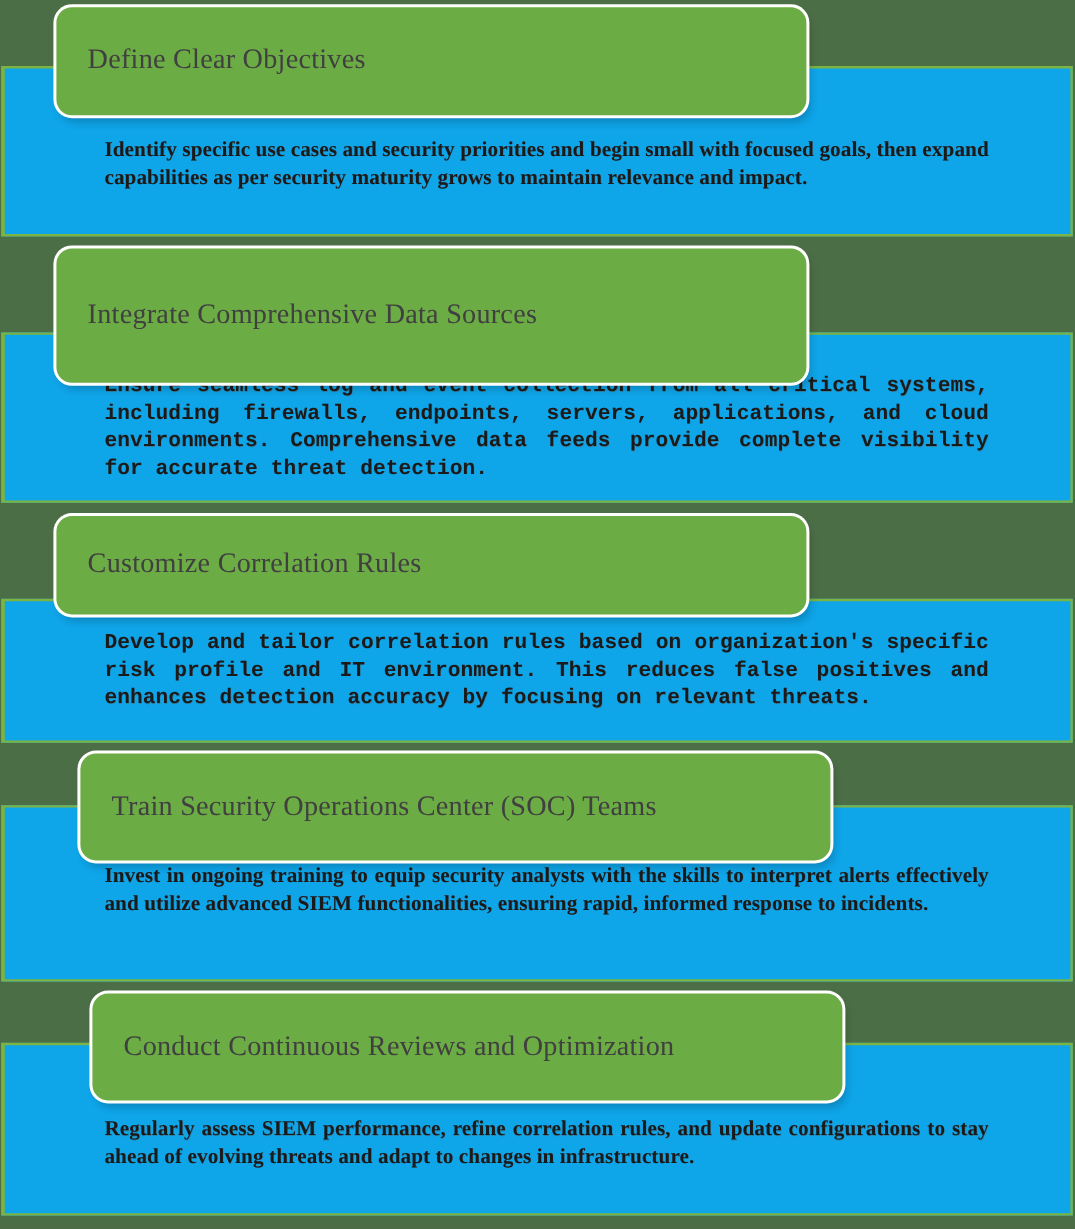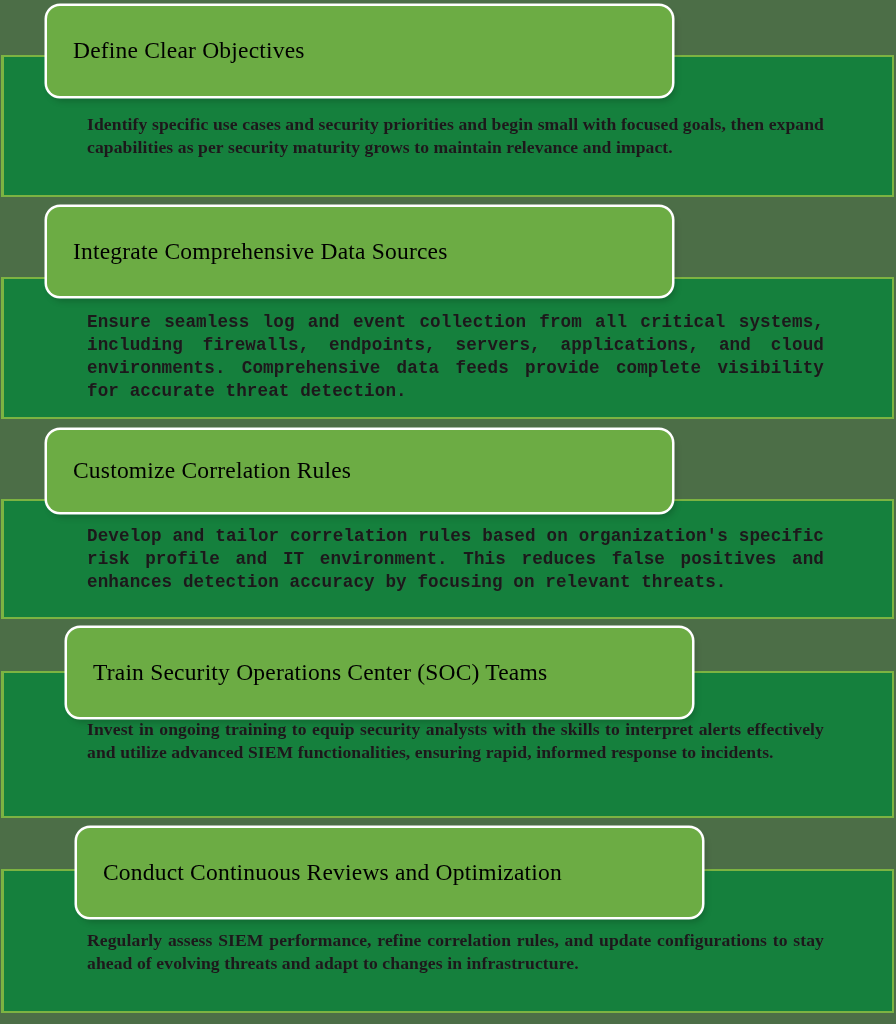--- a/index.html
+++ b/index.html
@@ -16,21 +16,21 @@
     width: 896px;
     height: 1024px;
     background: #4c6e47;
   }
 
   
   .panel {
     position: absolute;
     left: 1px;
     width: 893px;
-    background: #15803d;
+    background: #0ea5e9;
     border: 2px solid #7cb342;
     border-left-width: 3px;
     box-sizing: border-box;
   }
   .panel-body {
     position: absolute;
     left: 83px;
     right: 68px;
     text-align: justify;
     text-justify: inter-word;
@@ -48,38 +48,38 @@
     position: absolute;
     left: 47px;
     width: 625px;
     background: #6cac44;
     border-radius: 13px;
     box-shadow: 0 0 0 2.5px #ffffff, 3px 5px 7px rgba(0,0,0,0.20);
     display: flex;
     align-items: center;
   }
   .header-title {
-    color: #000000;
+    color: #404040;
     font-size: 23.5px;
     font-weight: 400;
     letter-spacing: 0.2px;
     padding-left: 26px;
     padding-right: 16px;
     font-family: "Liberation Serif", "DejaVu Serif", serif;
     white-space: nowrap;
     line-height: 1.1;
   }
 
   
   .s1 .panel      { top: 55px;  height: 142px; }
   .s1 .header-card{ top: 6px;   height: 90px; }
   .s1 .panel-body { top: 56px; }
 
   .s2 .panel      { top: 277px; height: 142px; }
-  .s2 .header-card{ top: 207px; height: 89px; }
+  .s2 .header-card{ top: 207px; height: 112px; }
   .s2 .panel-body { top: 32px; font-family: Liberation Mono, monospace; }
 
   .s3 .panel      { top: 499px; height: 120px; }
   .s3 .header-card{ top: 430px; height: 82px; align-items: center; }
   .s3 .panel-body { top: 24px; font-family: Liberation Mono, monospace; }
 
   .s4 .panel      { top: 671px; height: 147px; }
   .s4 .header-card{ top: 628px; height: 89px; margin-left: 20px; }
   .s4 .panel-body { top: 45px; }
 

